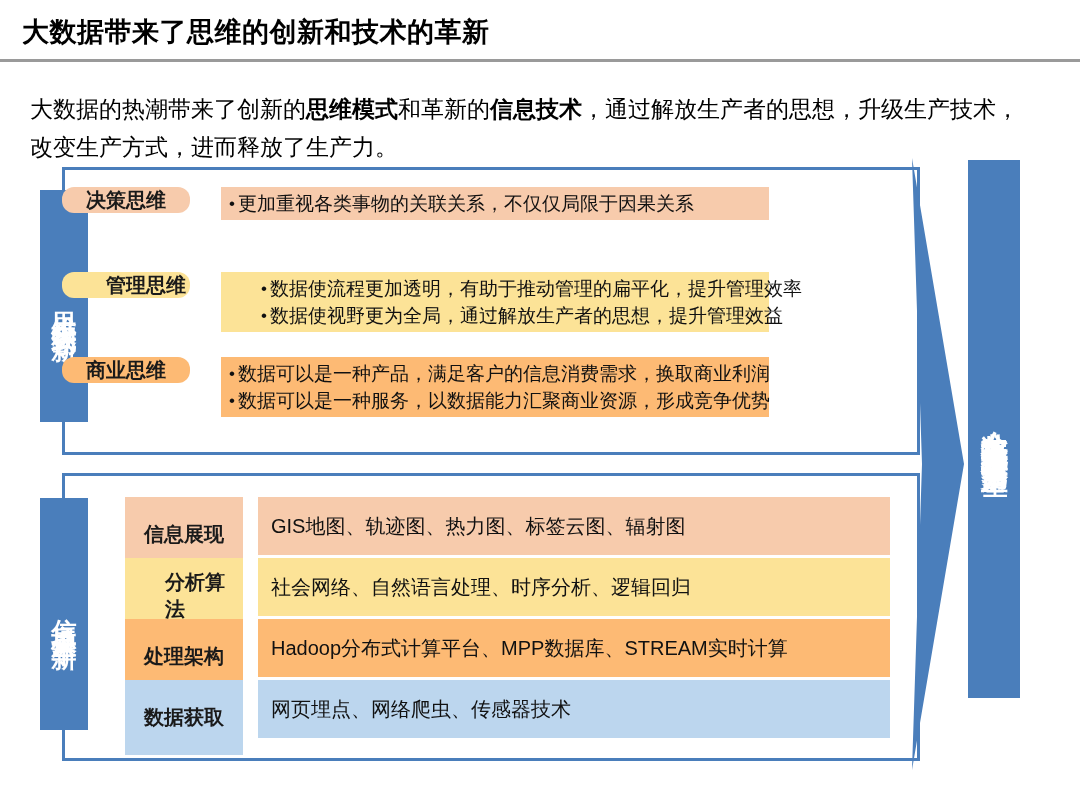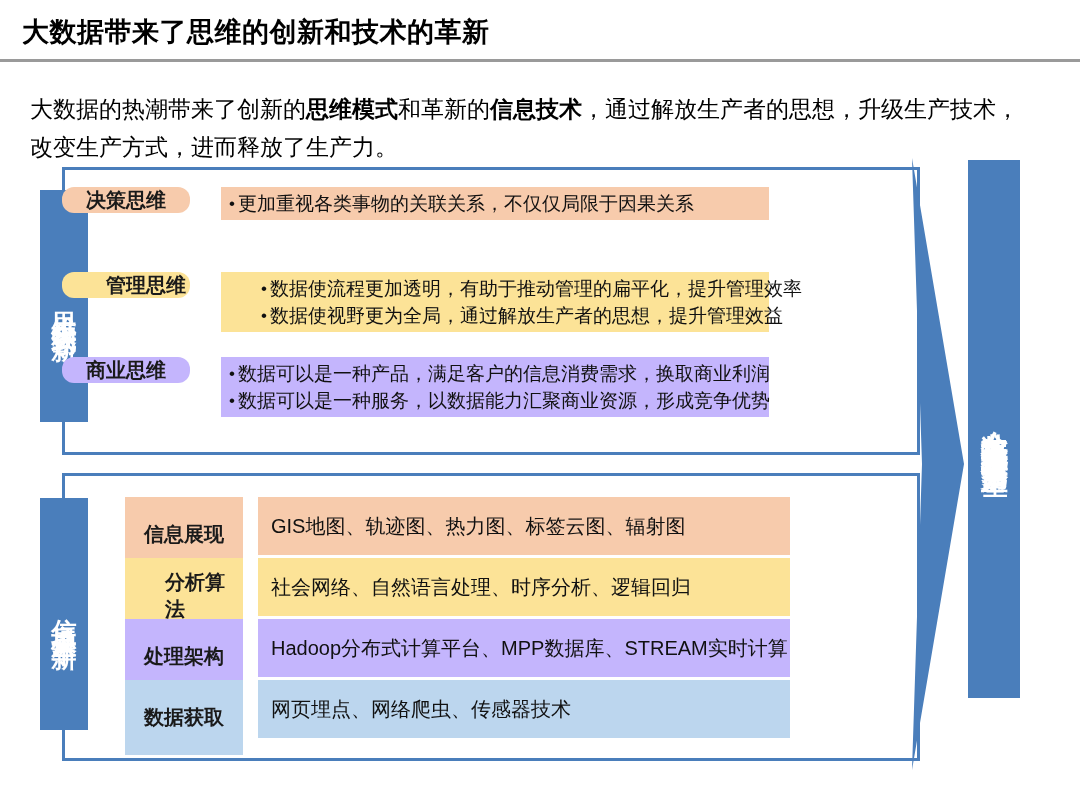--- a/index.html
+++ b/index.html
@@ -123,39 +123,39 @@
   
   .tech-row {
     position: absolute;
     left: 0; right: 0;
     height: 58px;
   }
   .tech-row .chip { left: 125px; width: 118px; height: 75px; top: 0; }
   .tech-row .val {
     position: absolute;
     left: 258px;
-    width: 532px;
+    width: 632px;
     height: 58px;
     box-sizing: border-box;
     display: flex;
     align-items: center;
     padding-left: 13px;
     font-size: 20px;
     color: #111111;
     white-space: nowrap;
   }
   #tech-row-1 { top: 497px; }
   #tech-row-2 { top: 558px; font-family: Liberation Serif, serif; }
   #tech-row-3 { top: 619px; }
   #tech-row-4 { top: 680px; }
 
   
   .c-peach  { background: #f7cbac; }
   .c-yellow { background: #fce397; padding-left: 40px; }
-  .c-green  { background: #c4b5fd; }
+  .c-green  { background: #fdba74; }
   .c-blue   { background: #bcd6ee; }
 
   
   #right-arrow {
     position: absolute;
     left: 906px;
     top: 158px;
     width: 62px;
     height: 612px;
   }

